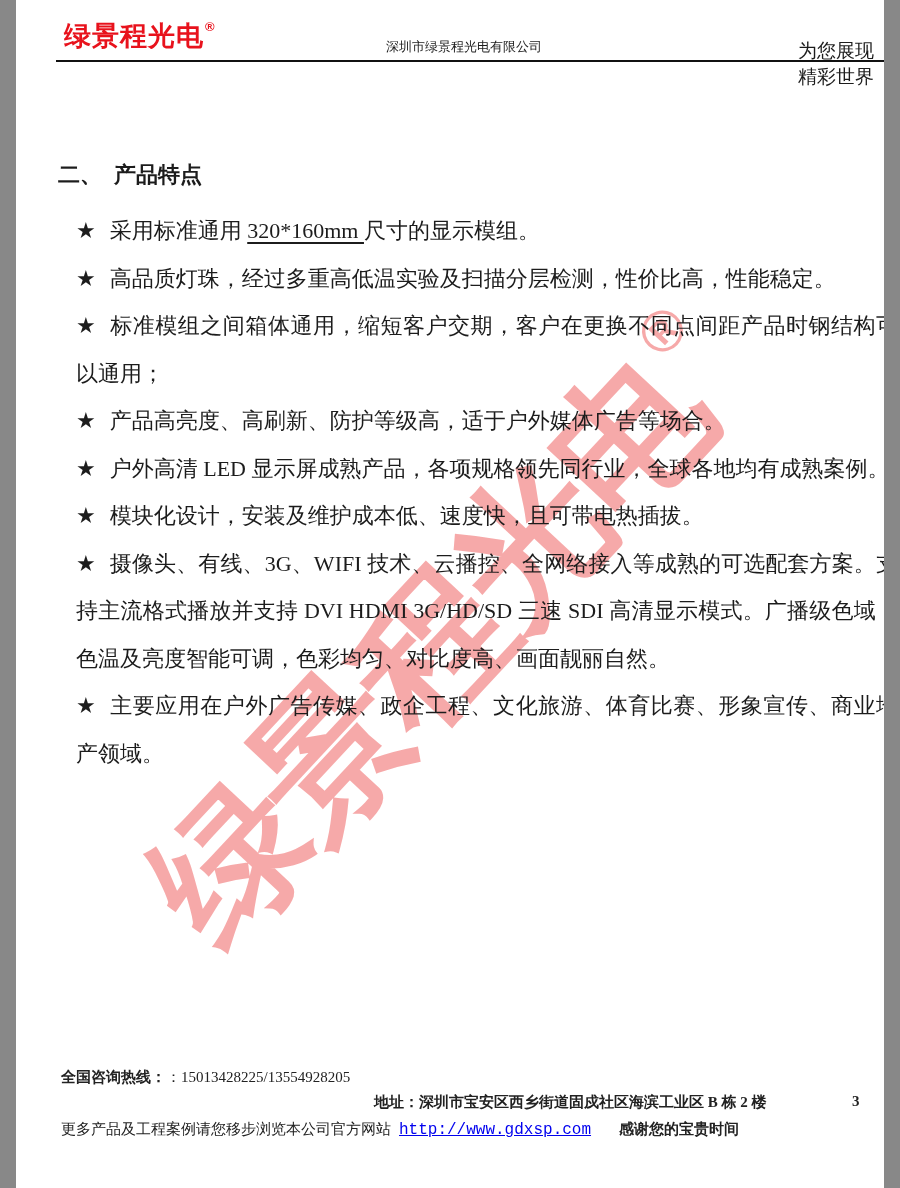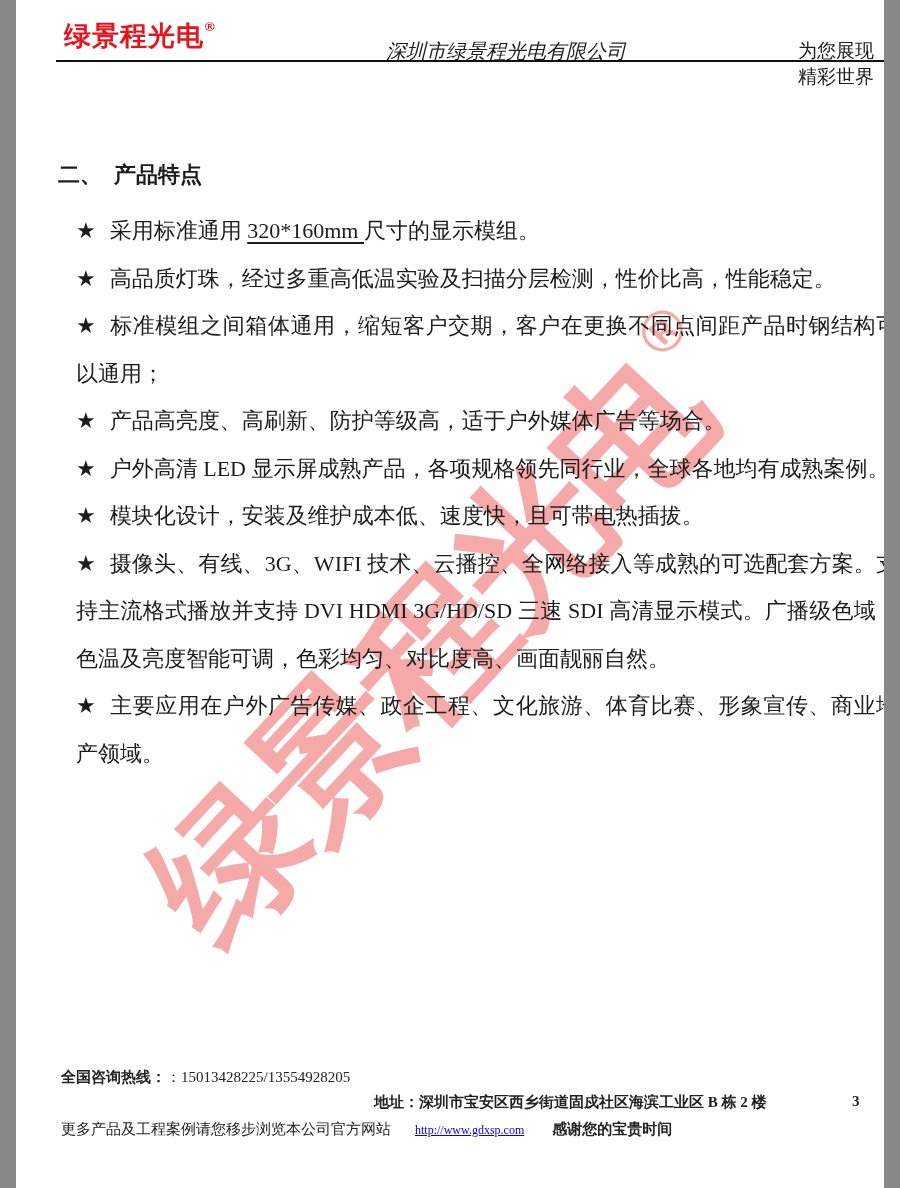--- a/index.html
+++ b/index.html
@@ -12,21 +12,21 @@
     font-family:"Liberation Serif","DejaVu Serif",serif;
     color:#1c1c1c;
   }
   
   .logo{
     position:absolute;left:48px;top:18px;
     font-family:"Liberation Sans","DejaVu Sans",sans-serif;
     font-weight:bold;font-size:27px;letter-spacing:1px;
   }
   .logo sup{font-size:13px;vertical-align:14px;margin-left:1px;}
-  .header-company{position:absolute;left:370px;top:38px;font-size:20px;font-style:italic;}
+  .header-company{position:absolute;left:370px;top:38px;font-size:13px;}
   .header-slogan{position:absolute;left:744px;top:38px;font-size:19px;margin-left:38px;}
   .header-rule{position:absolute;left:40px;top:60px;width:837px;height:2px;background:#111;}
   
   .watermark{
     position:absolute;left:130px;top:810px;height:150px;line-height:150px;
     transform-origin:0 50%;transform:rotate(-47deg);
     font-family:"Liberation Sans","DejaVu Sans",sans-serif;
     font-weight:bold;font-size:150px;letter-spacing:-4px;
     opacity:0.5;white-space:nowrap;z-index:1;pointer-events:none;
   }
@@ -47,22 +47,22 @@
   .feature .star{margin-right:14px;}
   .feature .u{text-decoration:underline;text-underline-offset:4px;}
   
   .footer{position:absolute;left:0;top:0;width:100%;z-index:2;font-size:15px;color:#222;}
   .f-hotline{position:absolute;left:45px;top:1068px;white-space:nowrap;}
   .f-hotline .lbl{font-weight:bold;}
   .f-address{position:absolute;left:358px;top:1093px;white-space:nowrap;font-weight:bold;}
   .f-page{position:absolute;left:836px;top:1093px;font-weight:bold;}
   .f-line2{position:absolute;left:45px;top:1120px;white-space:nowrap;}
   .f-url{
-    font-family:Liberation Serif, serif;
-    font-size:12px;text-decoration:underline;margin-left:24px;
+    font-family:Liberation Mono, monospace;
+    font-size:16px;text-decoration:underline;margin-left:8px;
   }
   .f-thanks{margin-left:28px;font-weight:bold;}
 </style>
 </head>
 <body>
 
 <div class="page">
 
   <div class="logo" style="color: rgb(232, 18, 28);"><span>绿景程光电</span><sup>®</sup></div>
   <div class="header-company">深圳市绿景程光电有限公司</div>

